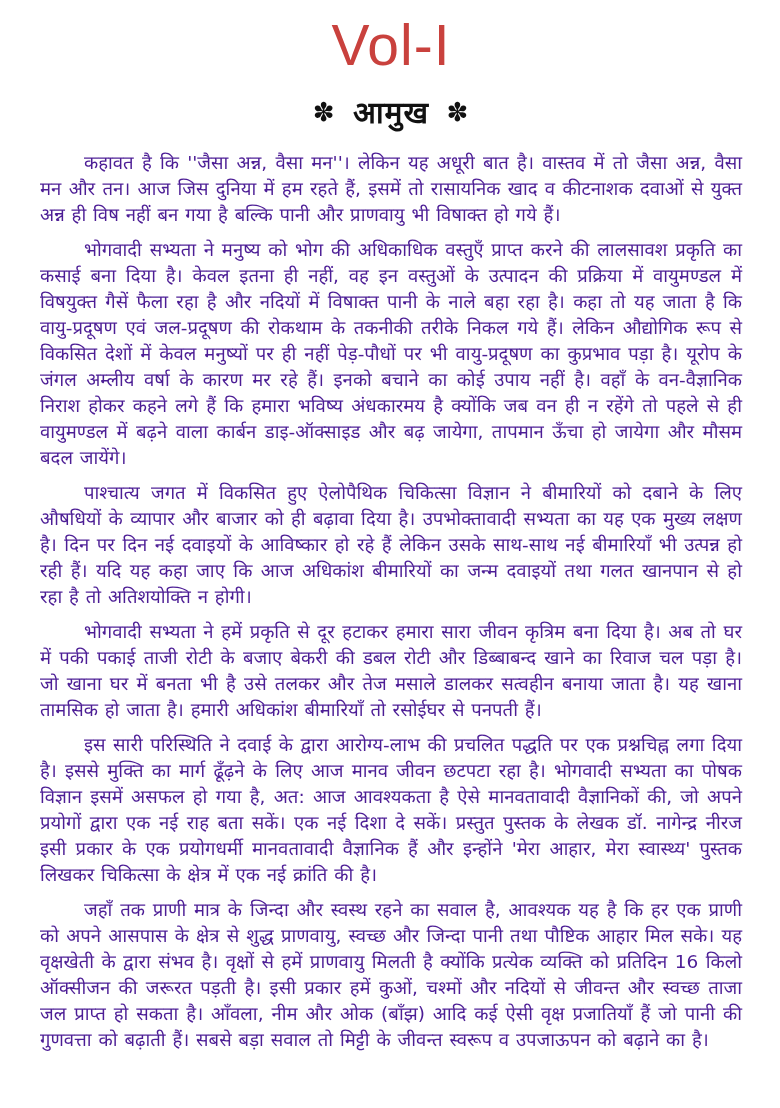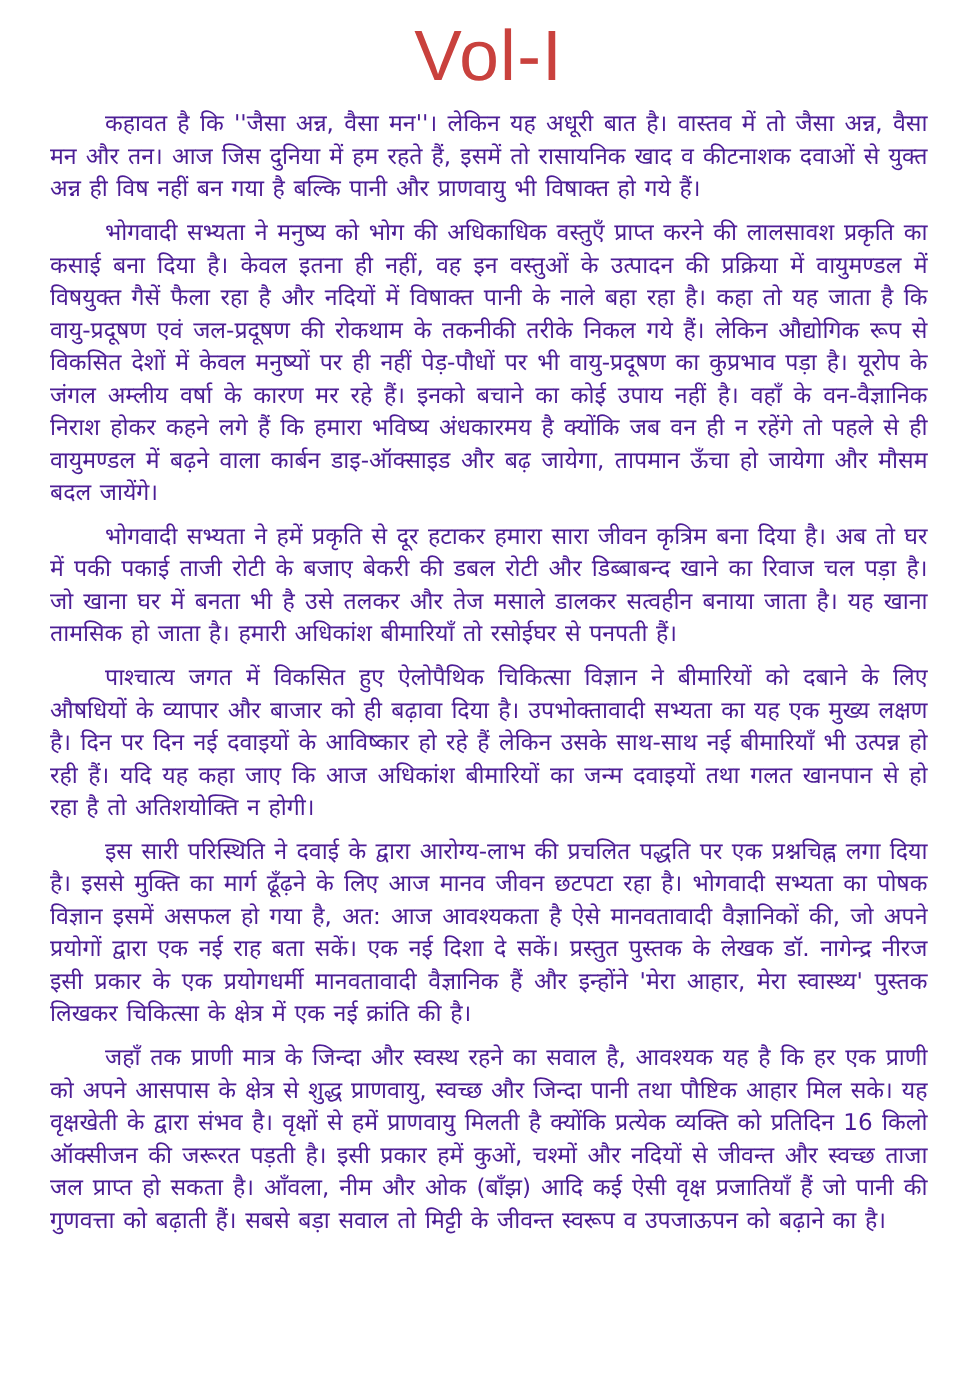--- a/index.html
+++ b/index.html
@@ -50,23 +50,28 @@
     word-spacing: 1px;
   }
 </style>
 </head>
 <body>
 
 <div class="page">
 
   <h1 class="volume-title" style="color: rgb(201, 65, 61);">Vol-I</h1>
 
+  <h2 class="section-heading">
+    <span class="ornament">✽</span>
+    <span>आमुख</span>
+    <span class="ornament">✽</span>
+  </h2>
 
   <div class="body-text">
     <p>कहावत है कि ''जैसा अन्न, वैसा मन''। लेकिन यह अधूरी बात है। वास्तव में तो जैसा अन्न, वैसा मन और तन। आज जिस दुनिया में हम रहते हैं, इसमें तो रासायनिक खाद व कीटनाशक दवाओं से युक्त अन्न ही विष नहीं बन गया है बल्कि पानी और प्राणवायु भी विषाक्त हो गये हैं।</p>
     <p>भोगवादी सभ्यता ने मनुष्य को भोग की अधिकाधिक वस्तुएँ प्राप्त करने की लालसावश प्रकृति का कसाई बना दिया है। केवल इतना ही नहीं, वह इन वस्तुओं के उत्पादन की प्रक्रिया में वायुमण्डल में विषयुक्त गैसें फैला रहा है और नदियों में विषाक्त पानी के नाले बहा रहा है। कहा तो यह जाता है कि वायु-प्रदूषण एवं जल-प्रदूषण की रोकथाम के तकनीकी तरीके निकल गये हैं। लेकिन औद्योगिक रूप से विकसित देशों में केवल मनुष्यों पर ही नहीं पेड़-पौधों पर भी वायु-प्रदूषण का कुप्रभाव पड़ा है। यूरोप के जंगल अम्लीय वर्षा के कारण मर रहे हैं। इनको बचाने का कोई उपाय नहीं है। वहाँ के वन-वैज्ञानिक निराश होकर कहने लगे हैं कि हमारा भविष्य अंधकारमय है क्योंकि जब वन ही न रहेंगे तो पहले से ही वायुमण्डल में बढ़ने वाला कार्बन डाइ-ऑक्साइड और बढ़ जायेगा, तापमान ऊँचा हो जायेगा और मौसम बदल जायेंगे।</p>
+    <p>पाश्चात्य जगत में विकसित हुए ऐलोपैथिक चिकित्सा विज्ञान ने बीमारियों को दबाने के लिए औषधियों के व्यापार और बाजार को ही बढ़ावा दिया है। उपभोक्तावादी सभ्यता का यह एक मुख्य लक्षण है। दिन पर दिन नई दवाइयों के आविष्कार हो रहे हैं लेकिन उसके साथ-साथ नई बीमारियाँ भी उत्पन्न हो रही हैं। यदि यह कहा जाए कि आज अधिकांश बीमारियों का जन्म दवाइयों तथा गलत खानपान से हो रहा है तो अतिशयोक्ति न होगी।</p>
     <p>भोगवादी सभ्यता ने हमें प्रकृति से दूर हटाकर हमारा सारा जीवन कृत्रिम बना दिया है। अब तो घर में पकी पकाई ताजी रोटी के बजाए बेकरी की डबल रोटी और डिब्बाबन्द खाने का रिवाज चल पड़ा है। जो खाना घर में बनता भी है उसे तलकर और तेज मसाले डालकर सत्वहीन बनाया जाता है। यह खाना तामसिक हो जाता है। हमारी अधिकांश बीमारियाँ तो रसोईघर से पनपती हैं।</p>
-    <p>पाश्चात्य जगत में विकसित हुए ऐलोपैथिक चिकित्सा विज्ञान ने बीमारियों को दबाने के लिए औषधियों के व्यापार और बाजार को ही बढ़ावा दिया है। उपभोक्तावादी सभ्यता का यह एक मुख्य लक्षण है। दिन पर दिन नई दवाइयों के आविष्कार हो रहे हैं लेकिन उसके साथ-साथ नई बीमारियाँ भी उत्पन्न हो रही हैं। यदि यह कहा जाए कि आज अधिकांश बीमारियों का जन्म दवाइयों तथा गलत खानपान से हो रहा है तो अतिशयोक्ति न होगी।</p>
     <p>इस सारी परिस्थिति ने दवाई के द्वारा आरोग्य-लाभ की प्रचलित पद्धति पर एक प्रश्नचिह्न लगा दिया है। इससे मुक्ति का मार्ग ढूँढ़ने के लिए आज मानव जीवन छटपटा रहा है। भोगवादी सभ्यता का पोषक विज्ञान इसमें असफल हो गया है, अत: आज आवश्यकता है ऐसे मानवतावादी वैज्ञानिकों की, जो अपने प्रयोगों द्वारा एक नई राह बता सकें।  एक नई दिशा दे सकें।  प्रस्तुत पुस्तक के लेखक डॉ. नागेन्द्र नीरज इसी प्रकार के एक प्रयोगधर्मी मानवतावादी वैज्ञानिक हैं और इन्होंने 'मेरा आहार, मेरा स्वास्थ्य' पुस्तक लिखकर चिकित्सा के क्षेत्र में एक नई क्रांति की है।</p>
     <p>जहाँ तक प्राणी मात्र के जिन्दा और स्वस्थ रहने का सवाल है, आवश्यक यह है कि हर एक प्राणी को अपने आसपास के क्षेत्र से शुद्ध प्राणवायु, स्वच्छ और जिन्दा पानी तथा पौष्टिक आहार मिल सके।  यह वृक्षखेती के द्वारा संभव है। वृक्षों से हमें प्राणवायु मिलती है क्योंकि प्रत्येक व्यक्ति को प्रतिदिन 16 किलो ऑक्सीजन की जरूरत पड़ती है। इसी प्रकार हमें कुओं, चश्मों और नदियों से जीवन्त और स्वच्छ ताजा जल प्राप्त हो सकता है। आँवला, नीम और ओक (बाँझ) आदि कई ऐसी वृक्ष प्रजातियाँ हैं जो पानी की गुणवत्ता को बढ़ाती हैं। सबसे बड़ा सवाल तो मिट्टी के जीवन्त स्वरूप व उपजाऊपन को बढ़ाने का है।</p>
   </div>
 
 </div>
 
 </body></html>

